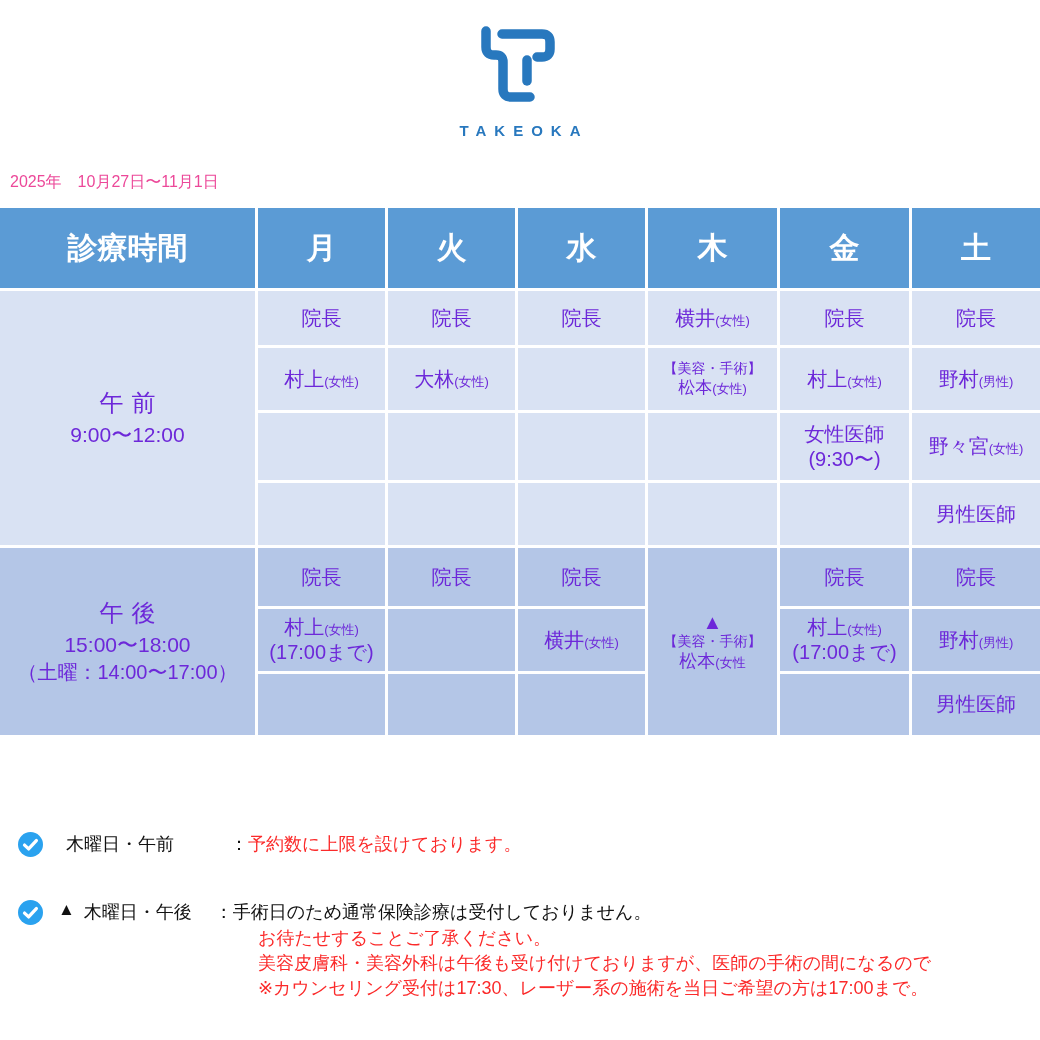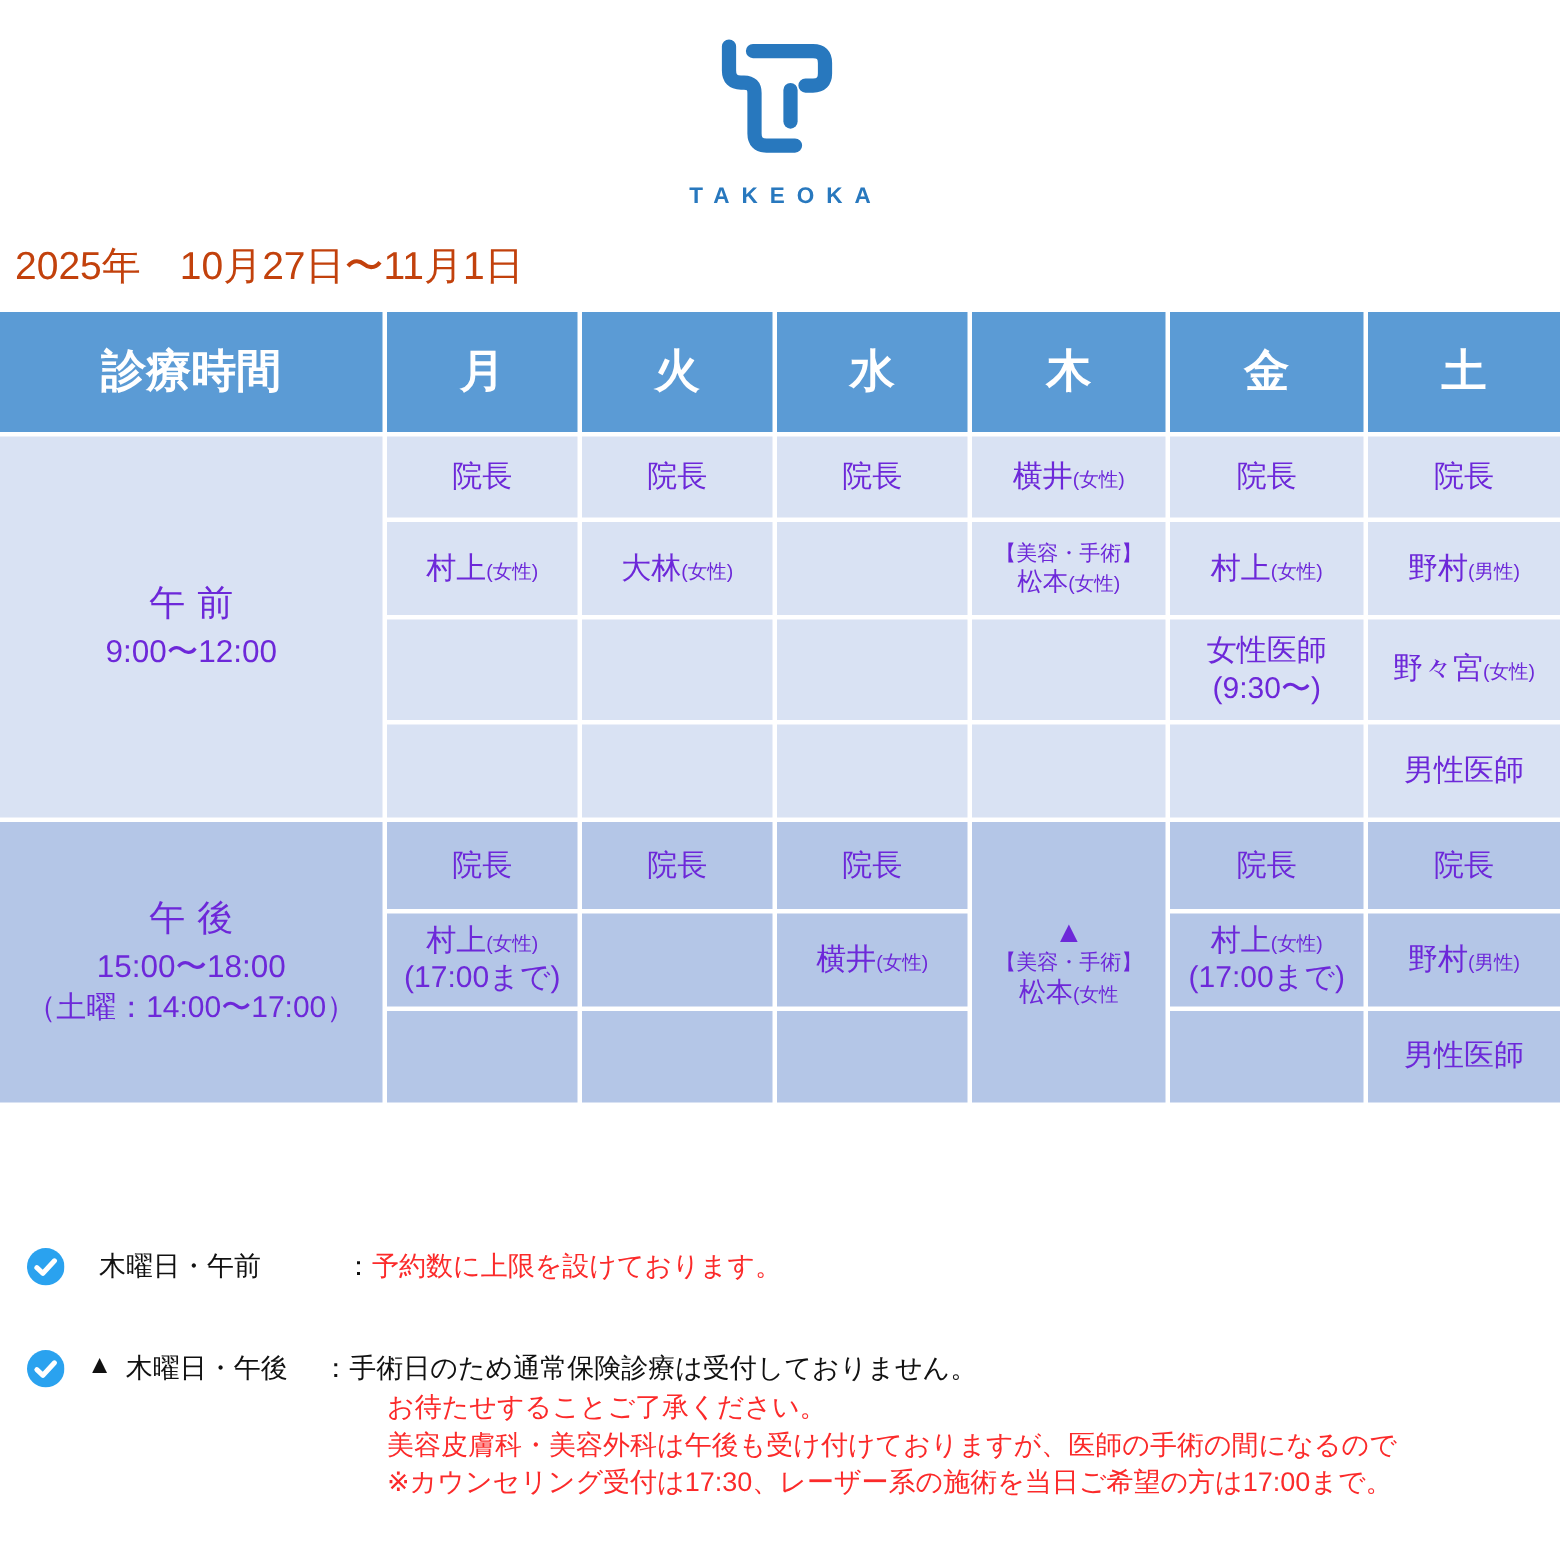--- a/index.html
+++ b/index.html
@@ -16,21 +16,21 @@
   body{font-family:"Liberation Sans","DejaVu Sans",sans-serif;color:var(--text);}
   .page{position:relative;width:1040px;height:1040px;background:#fff;overflow:hidden;}
 
   
   .logo-block{position:absolute;top:18px;left:0;width:1040px;text-align:center;}
   .logo-mark{display:block;margin:0 auto;}
   .logo-text{margin-top:4px;font-size:15px;font-weight:bold;color:var(--logo-blue);
              letter-spacing:8px;text-indent:8px;}
 
   
-  .date-line{position:absolute;left:10px;top:160px;font-size:26px;color:#c2410c;}
+  .date-line{position:absolute;left:10px;top:172px;font-size:16px;color:#ec4899;}
 
   
   .schedule{position:absolute;left:0;top:208px;width:1040px;
             display:grid;gap:3px;
             grid-template-columns:255px 127px 127px 127px 129px 129px 128px;
             grid-template-rows:80px 54px 62px 67px 62px 58px 62px 61px;}
   .cell{display:flex;flex-direction:column;align-items:center;justify-content:center;
         text-align:center;font-size:20px;color:#6d28d9;line-height:1.25;}
   .hdr{background:var(--header-bg);color:#fff;font-weight:bold;font-size:30px;}
   .m{background:var(--morning-bg);}

